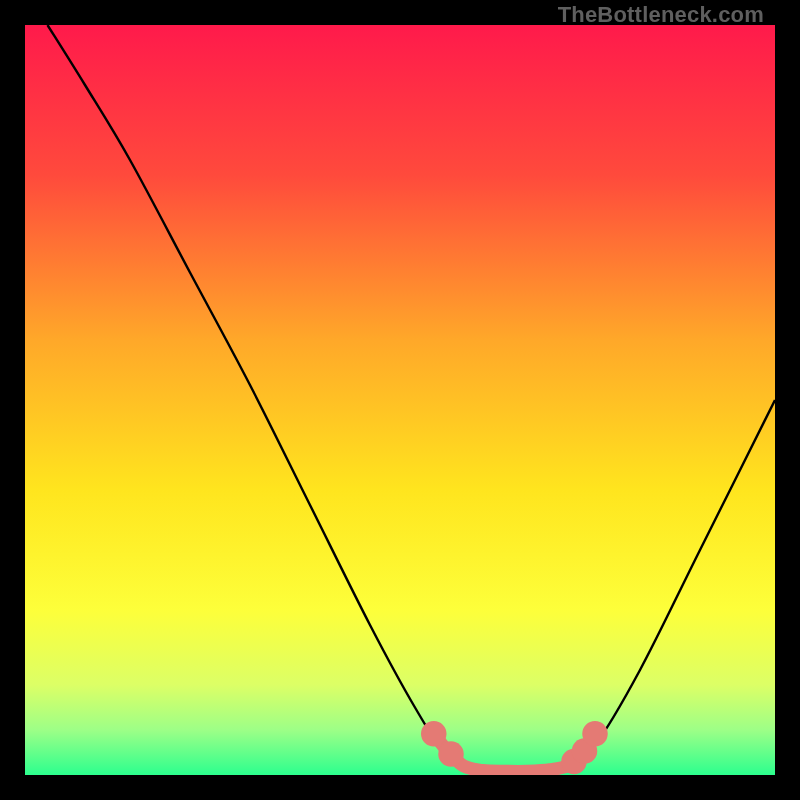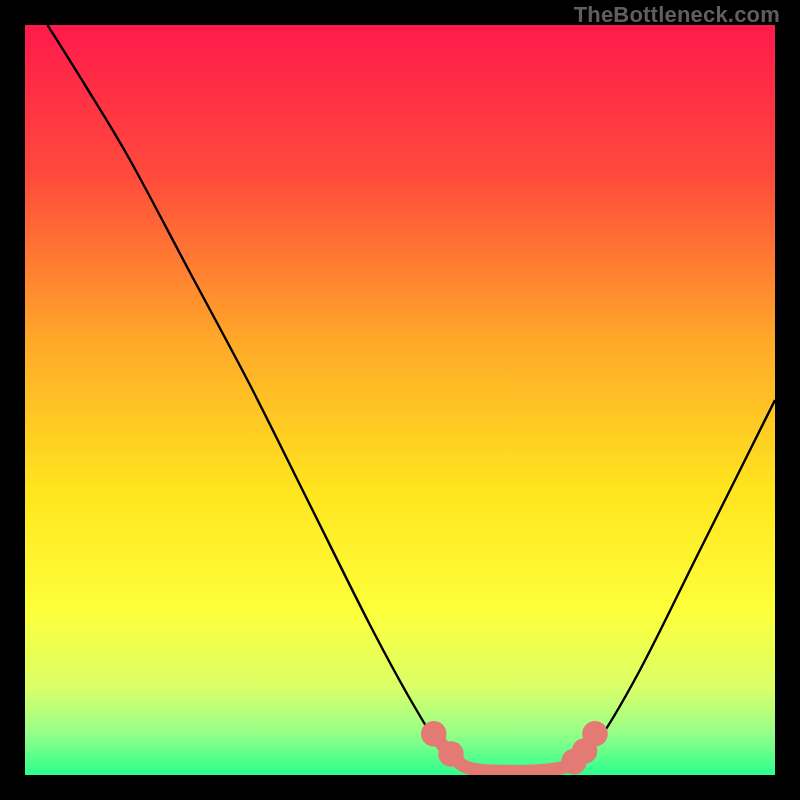--- a/index.html
+++ b/index.html
@@ -20,21 +20,21 @@
     position: absolute;
     left: 25px;
     top: 25px;
     width: 750px;
     height: 750px;
     overflow: hidden;
   }
   .watermark {
     position: absolute;
     top: 2px;
-    right: 20px;
+    right: 36px;
     color: #5f5f5f;
     font-size: 22px;
     font-weight: 600;
     letter-spacing: 0.2px;
   }
   svg {
     display: block;
   }
 </style>
 </head>

